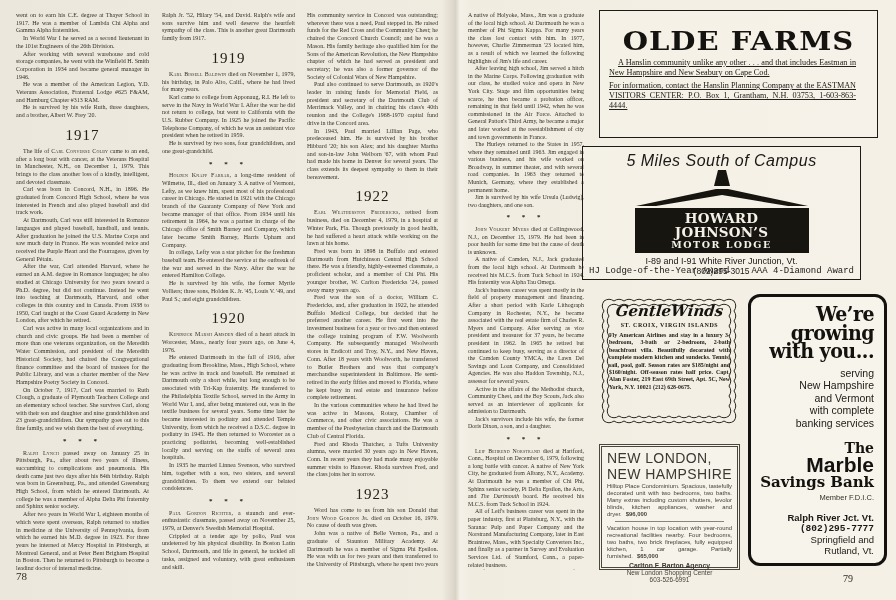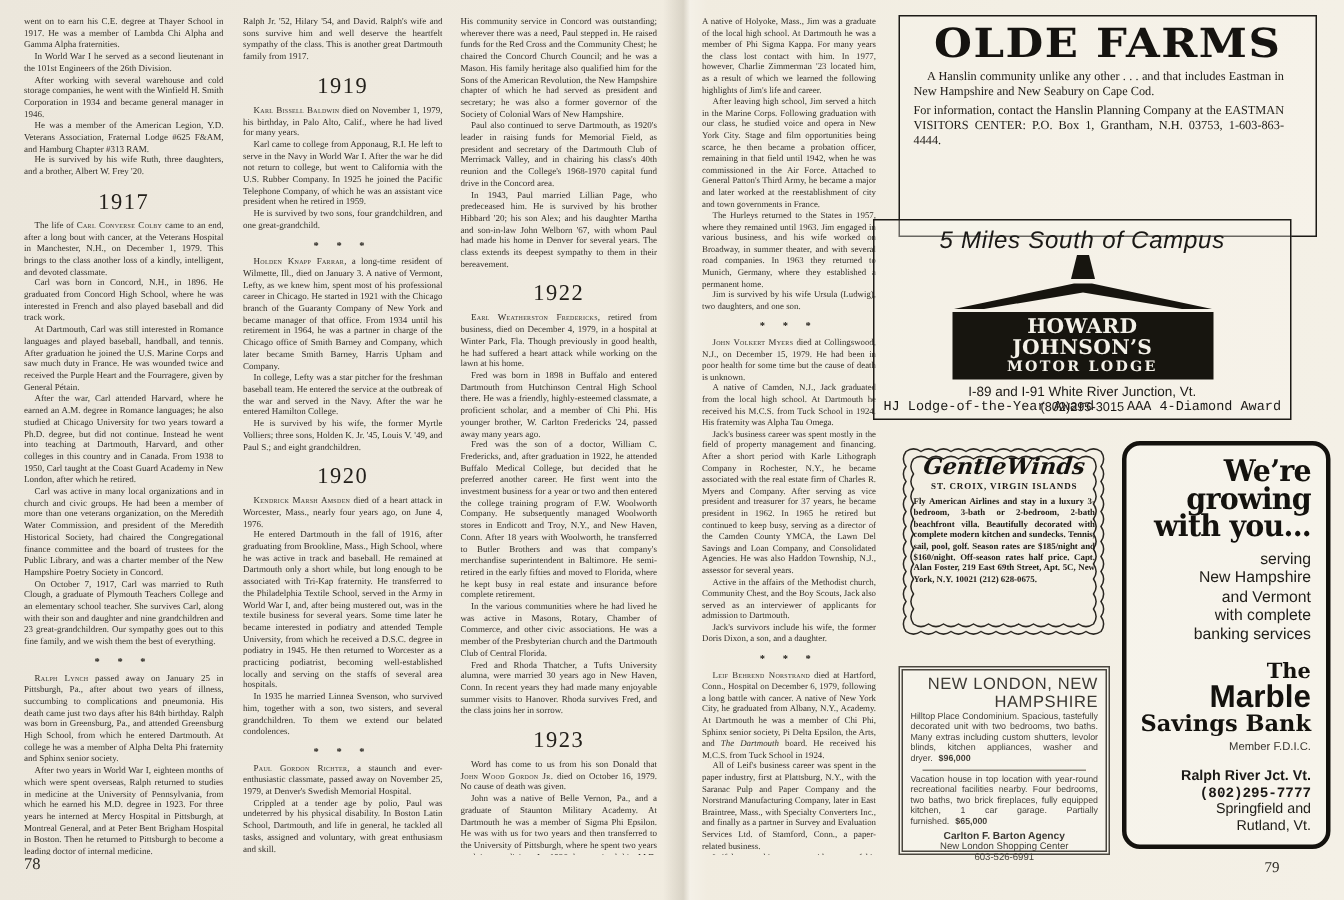--- a/index.html
+++ b/index.html
@@ -36,27 +36,27 @@
   .stars{
     text-indent:0; text-align:center; font-size:7px; font-weight:bold;
     letter-spacing:5px; margin:5px 0 4px 0; color:#23201b;
   }
   .pagenum{position:absolute; color:#2e2b25;}
   .pn-left{left:16px; top:570px; font-size:11px;}
   .pn-right{left:843px; top:573px; font-size:10px;}
   
   .ad{position:absolute; box-sizing:border-box; background:rgba(248,245,238,0.35);}
   
-  .ad-olde{left:599px; top:10px; width:279px; height:148px; border:1.5px solid #1d1b17; padding:2px 9px 0 9px;}
+  .ad-olde{left:599px; top:10px; width:279px; height:128px; border:1.5px solid #1d1b17; padding:14px 9px 0 9px;}
   .olde-title{
     margin:1px 0 2px 0; text-align:center; font-family:"DejaVu Serif",serif;
     font-weight:bold; font-size:29px; line-height:30px; letter-spacing:1px; color:#151310;
     transform:scaleY(.92);
   }
-  .olde-p{margin:0 12px 3px 0; font-size:8.2px; line-height:10px; text-align:justify; color:#23201b;}
+  .olde-p{margin:0 12px 3px 0; font-size:8.2px; line-height:10px; text-align:justify; color:#23201b;text-decoration:underline;}
   .olde-p.ind{text-indent:9px;}
   
   .ad-hojo{left:582px; top:146px; width:279px; height:134px; border:1.5px solid #1d1b17; text-align:center; padding-top:5px;}
   .hojo-head{
     font-family:"Liberation Sans","DejaVu Sans",sans-serif; font-style:italic;
     font-size:16px; line-height:17px; color:#1b1916; letter-spacing:.5px;
   }
   .hojo-roof{display:block; margin:1px auto 0 auto;}
   .hojo-bar{
     width:170px; margin:0 auto; background:#17150f; color:#f4f1e8; padding:3px 2px 3px 2px;
@@ -78,22 +78,22 @@
     font-size:15px; line-height:16px; color:#15130f; transform:skewX(-6deg);
   }
   .gw-loc{font-size:6px; font-weight:bold; letter-spacing:.6px; margin-top:3px; color:#1b1916;}
   .gw-body{
     margin:4px 0 0 0; text-align:justify; font-size:5.9px; line-height:7.4px;
     font-weight:bold; color:#23201b;
   }
   
   .ad-nl{left:599px; top:444px; width:141px; height:126px; border:3px double #4a463e; padding:3px 5px; background:rgba(250,248,242,0.5);}
   .nl-title{
-    font-family:"Liberation Sans",sans-serif; font-size:11px; letter-spacing:.4px;
-    color:#3c3933; margin-bottom:1px;text-align:right;
+    font-family:"Liberation Sans",sans-serif; font-size:14px; letter-spacing:.4px;
+    color:#3c3933; margin-bottom:1px;
   }
   .nl-p{margin:0; font-family:"Liberation Sans",sans-serif; font-size:5.9px; line-height:7px; text-align:justify; color:#45423b;}
   .nl-price{font-weight:bold; margin-left:4px;}
   .nl-hr{border:none; border-top:1px solid #8a857a; margin:3px 8px;}
   .nl-agency{font-family:"Liberation Sans",sans-serif; font-weight:bold; font-size:6.8px; text-align:center; margin-top:2px; color:#3c3933;}
   .nl-sub{font-family:"Liberation Sans",sans-serif; font-size:6.4px; text-align:center; color:#45423b;}
   
   .ad-marble{
     left:748px; top:294px; width:139px; height:272px;
     border:3px solid #14120e; border-radius:12px; padding:10px 10px 0 6px;

